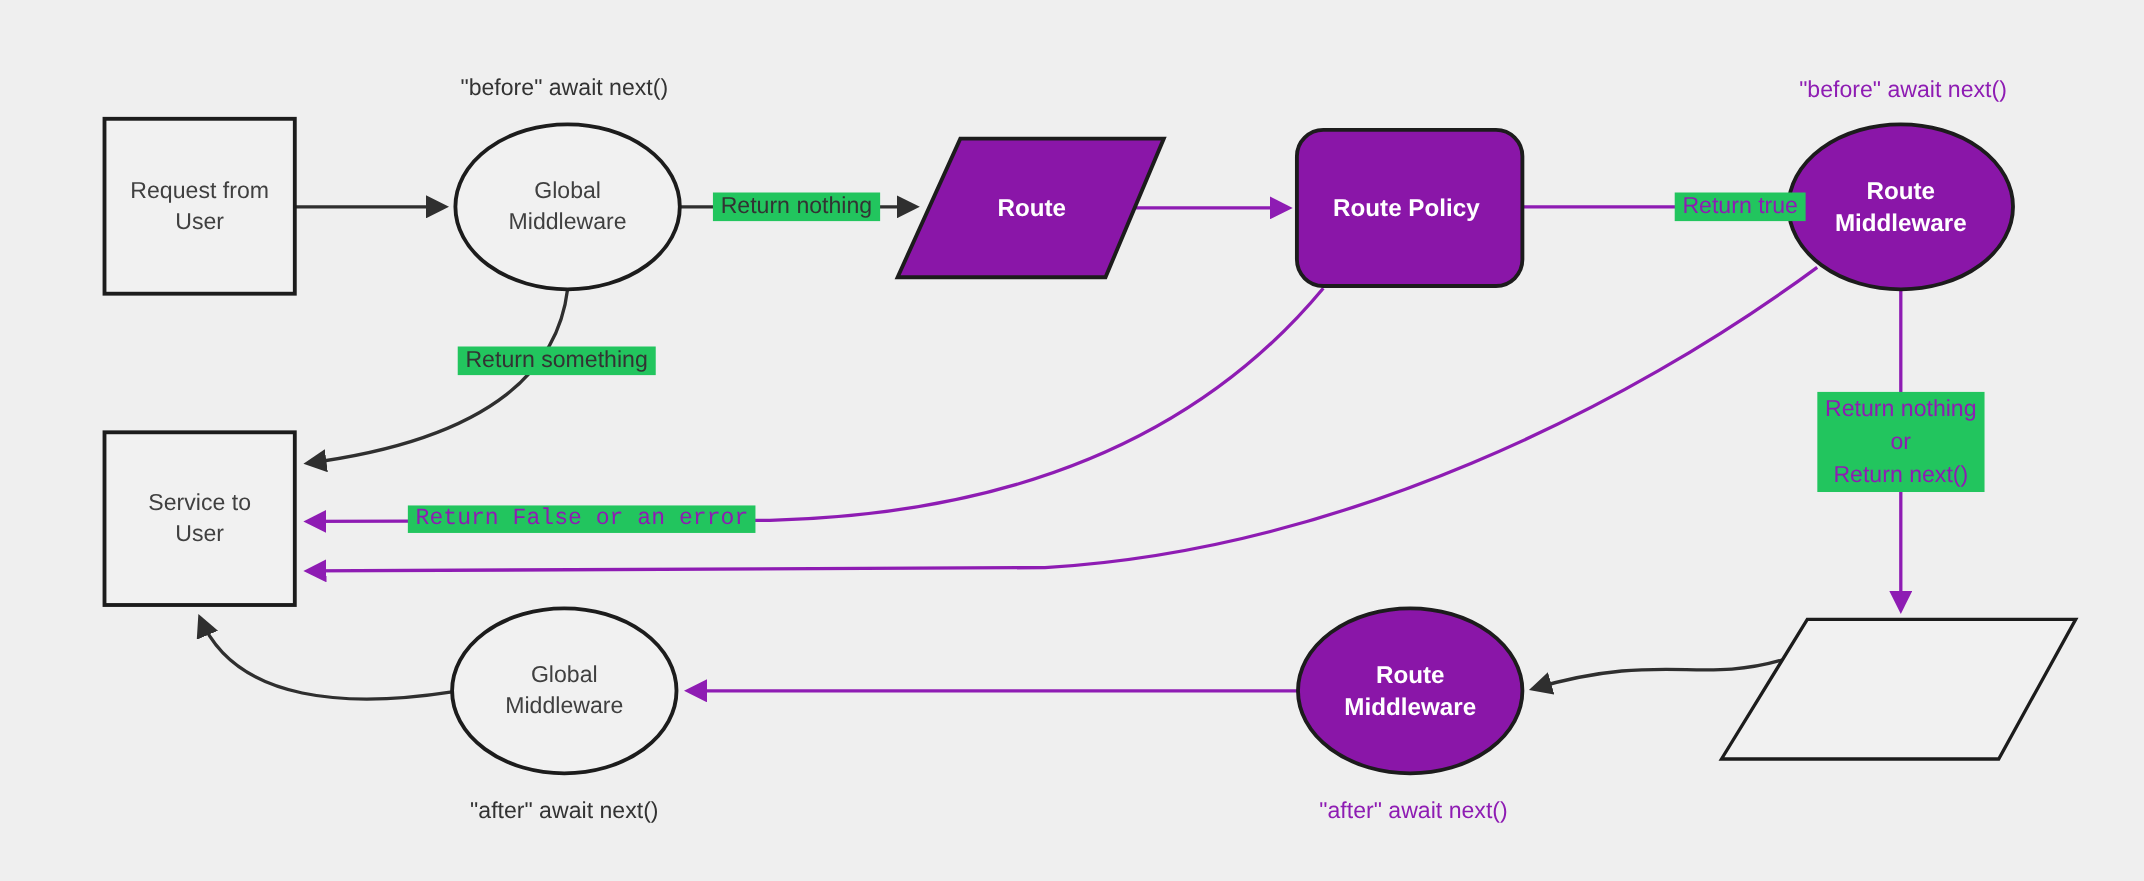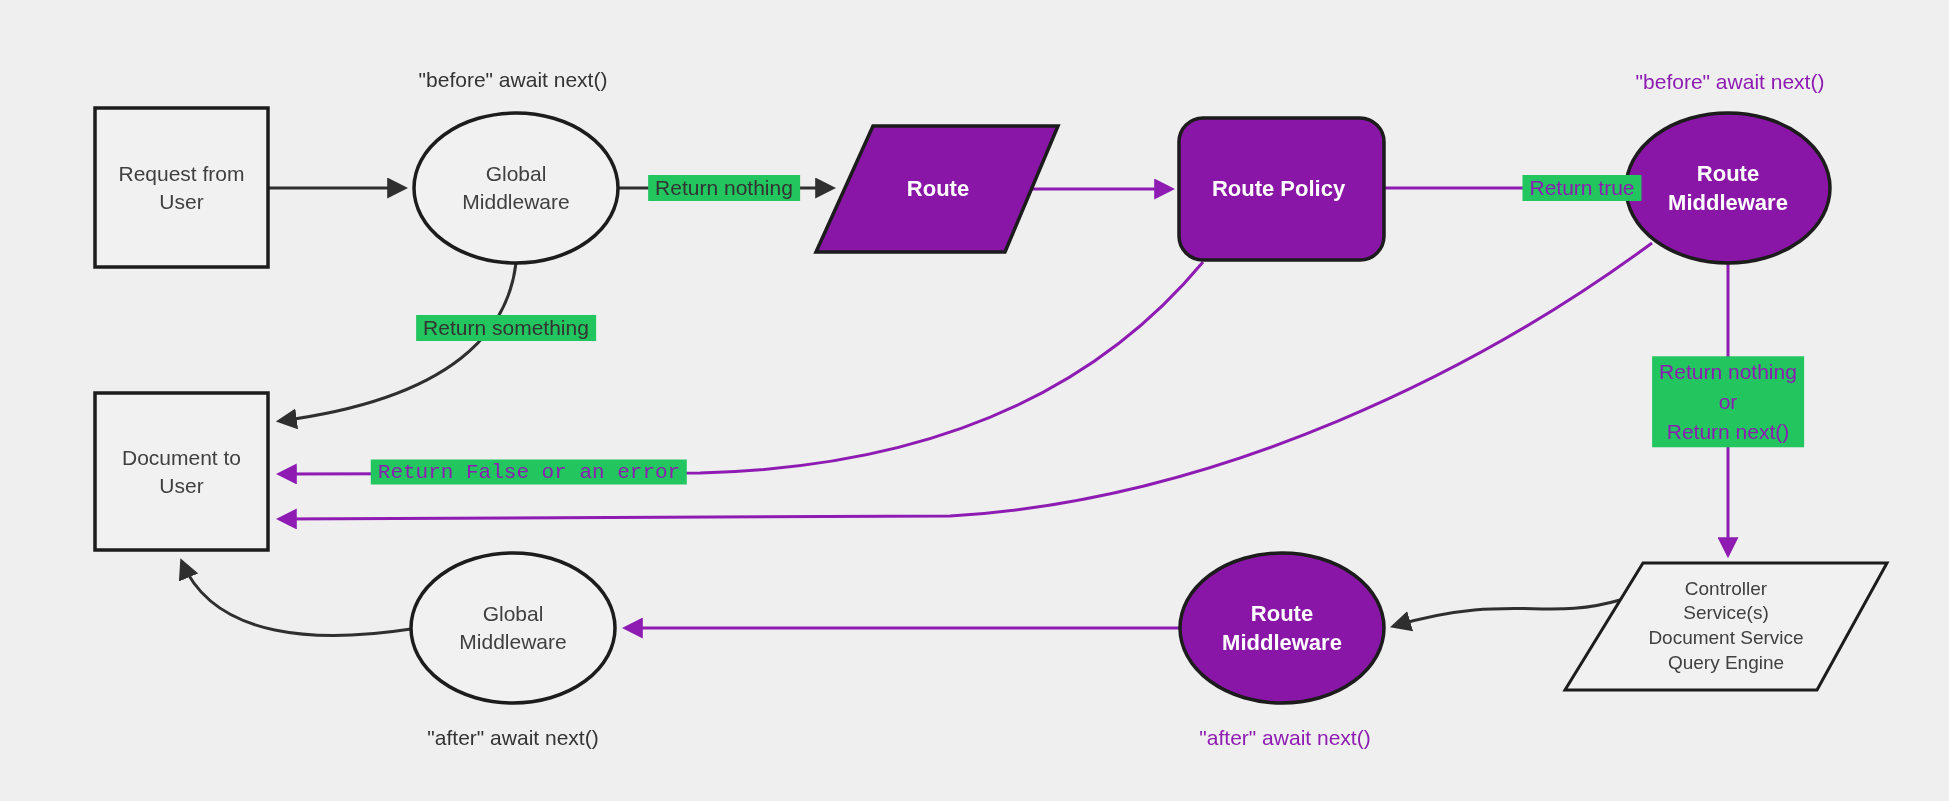--- a/index.html
+++ b/index.html
@@ -64,25 +64,21 @@
   </svg>
 
   <div class="nlabel" style="left:95px;top:108px;width:173px;height:159px;">Request from
 User</div>
   <div class="nlabel" style="left:414px;top:113px;width:204px;height:150px;">Global
 Middleware</div>
   <div class="nlabel white" style="left:844px;top:121px;width:188px;height:136px;">Route</div>
   <div class="nlabel white" style="left:1179px;top:118px;width:173px;height:142px;margin-left:13px;">Route Policy</div>
   <div class="nlabel white" style="left:1626px;top:113px;width:204px;height:150px;">Route
 Middleware</div>
-  <div class="nlabel small" style="left:1586px;top:566px;width:280px;height:120px;">Controller
-Service(s)
-Document Service
-Query Engine</div>
-  <div class="nlabel" style="left:95px;top:393px;width:173px;height:157px;">Document to
+  <div class="nlabel" style="left:95px;top:393px;width:173px;height:157px;">Service to
 User</div>
   <div class="nlabel" style="left:411px;top:553px;width:204px;height:150px;">Global
 Middleware</div>
   <div class="nlabel white" style="left:1180px;top:553px;width:204px;height:150px;">Route
 Middleware</div>
 
   <div class="elabel free" style="left:513px;top:80px;">"before" await next()</div>
   <div class="elabel free purple" style="left:1730px;top:82px;">"before" await next()</div>
   <div class="elabel" style="left:724px;top:188px;">Return nothing</div>
   <div class="elabel purple" style="left:1582px;top:188px;text-align:center;">Return true</div>

